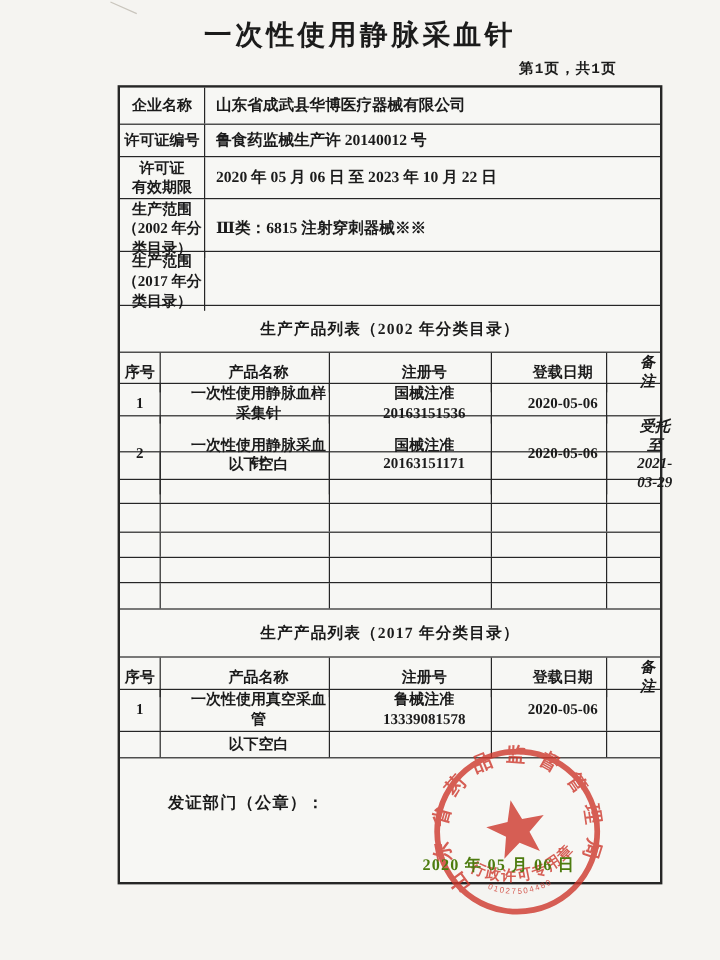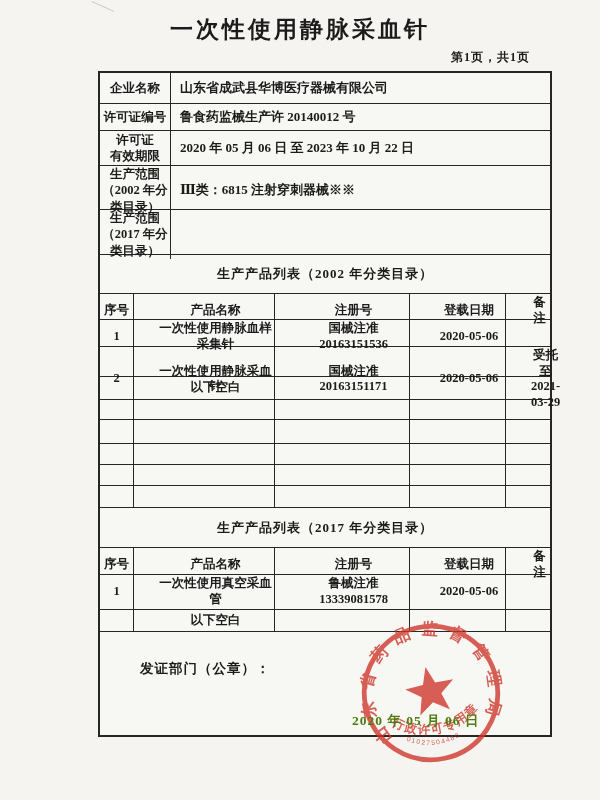--- a/index.html
+++ b/index.html
@@ -6,42 +6,42 @@
   body{
     width:600px;height:800px;overflow:hidden;
     background:#f5f4f1;
     font-family:"Liberation Serif","DejaVu Serif",serif;
     color:#1b1b1b;
   }
   .page{position:relative;width:600px;height:800px;}
   .corner-mark{position:absolute;left:91px;top:6px;width:24px;height:1px;background:#c9c5bd;transform:rotate(24deg);}
   .doc-title{position:absolute;top:14px;left:0;width:100%;margin:0;text-align:center;
     font-size:23px;font-weight:bold;letter-spacing:3px;}
-  .page-info{position:absolute;top:49px;left:116px;width:414px;text-align:right;
-    font-size:12px;font-weight:bold;letter-spacing:1px;}
+  .page-info{position:absolute;top:49px;left:100px;width:414px;text-align:right;
+    font-size:12px;font-weight:bold;letter-spacing:1px;font-family:Liberation Mono, monospace;}
   .main-table{position:absolute;left:98px;top:71px;width:454px;box-sizing:border-box;
     border:2px solid #262626;background:rgba(255,255,255,0.25);}
   
   .info-row{display:grid;grid-template-columns:71px 1fr;border-bottom:1.5px solid #262626;box-sizing:border-box;}
   .info-row:last-of-type{}
   .info-row .lbl{border-right:1.5px solid #262626;display:flex;align-items:center;justify-content:center;
     text-align:center;font-weight:bold;font-size:12.5px;white-space:pre-line;line-height:1.3;box-sizing:border-box;}
   .info-row .val{display:flex;align-items:center;padding-left:9px;font-weight:bold;font-size:13px;box-sizing:border-box;}
   .ir-a{height:31px}.ir-b{height:27px}.ir-c{height:35px}.ir-d{height:44px}.ir-e{height:45px}
   
   .section-bar{border-bottom:1.5px solid #262626;display:flex;align-items:center;justify-content:center;
     font-weight:bold;font-size:13px;letter-spacing:1px;box-sizing:border-box;}
   .sb-a{height:39px}.sb-b{height:40px}
   
   .ptable-row{display:grid;grid-template-columns:34px 118px 112px 73px 1fr;
     border-bottom:1.5px solid #262626;box-sizing:border-box;gap:23px;}
   .ptable-row > div{border-right:1.5px solid #262626;display:flex;align-items:center;justify-content:center;
     text-align:center;font-weight:bold;font-size:12.5px;line-height:1.25;white-space:pre-line;
     padding:1px 2px;box-sizing:border-box;}
-  .ptable-row > div:last-child{border-right:none;}
+  .ptable-row > div:last-child{border-right:none;font-style:italic;}
   .ph{font-size:13px;}
   .ph-a{height:26px}.pr-a1{height:27px}.pr-a2{height:30px}.bn-a{height:23px}
   .er-1{height:20px}.er-2{height:24px}.er-3{height:21px}.er-4{height:21px}.er-5{height:22px}
   .ph-b{height:27px}.pr-b1{height:35px}.bn-b{height:22px}
   
   .footer-area{position:relative;height:103px;box-sizing:border-box;}
   .issuing-label{position:absolute;left:40px;top:28px;font-weight:bold;font-size:13.5px;letter-spacing:1px;}
   
   .seal{position:absolute;left:350px;top:612px;width:162px;height:162px;
     transform:rotate(-12deg);z-index:3;opacity:.9;}

